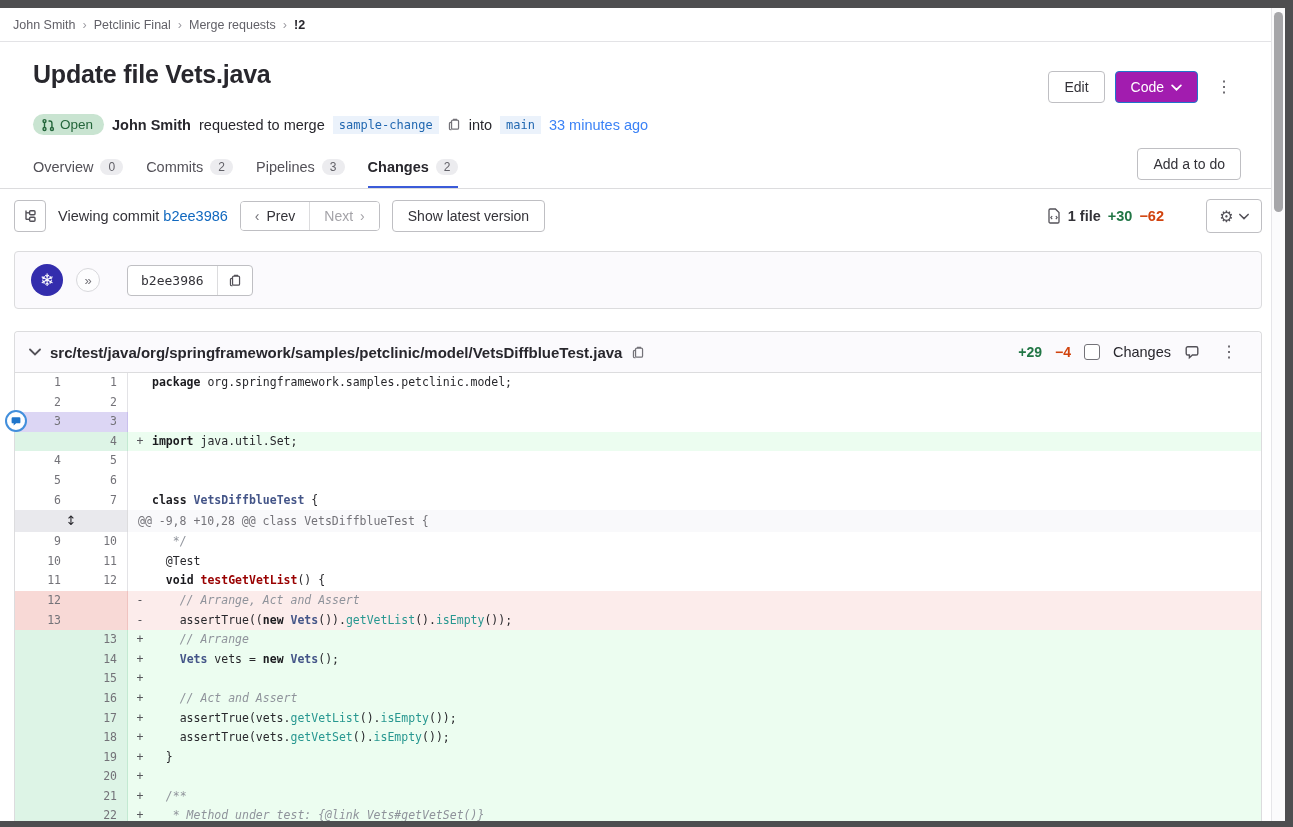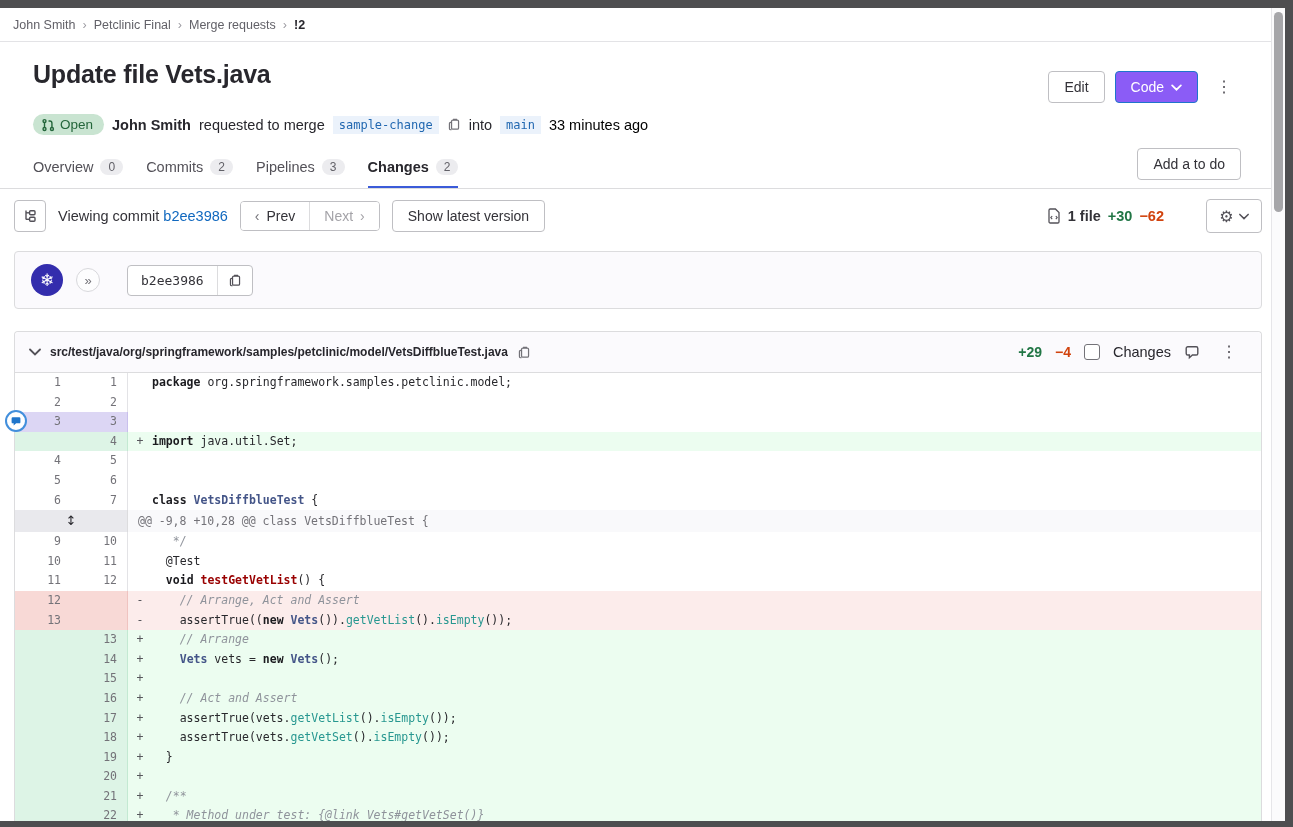--- a/index.html
+++ b/index.html
@@ -22,29 +22,29 @@
   .crumbs{height:34px;display:flex;align-items:center;padding:0 13px;border-bottom:1px solid #e3e3e6;font-size:12.5px;color:#626168}
   .crumb{cursor:pointer}
   .crumb-sep{margin:0 7px;color:#9b9aa1}
   .crumb-current{color:#28272d;font-weight:700}
 
   
   .mr-header{display:flex;align-items:flex-start;padding:14px 31px 0 33px}
   .mr-title{font-size:25px;font-weight:700;color:#28272d;margin:4px 0 0;letter-spacing:-0.2px;flex:1}
   .hdr-actions{display:flex;align-items:center;gap:10px;margin-top:15px}
   .btn{height:32px;display:inline-flex;align-items:center;gap:7px;border:1px solid #bfbfc3;border-radius:4px;background:#fff;font-size:14px;padding:0 15px;color:#333238;cursor:pointer;font-family:inherit}
-  .btn-blue{background:#8b5cf6;border-color:#1f75cb;color:#fff}
+  .btn-blue{background:#a21caf;border-color:#1f75cb;color:#fff}
   .kebab{font-size:16px;color:#535158;padding:2px 8px;cursor:pointer;line-height:1;letter-spacing:0}
 
   .mr-meta{display:flex;align-items:center;gap:8px;padding:11px 0 0 33px;font-size:14.5px;color:#28272d}
   .badge-open{display:inline-flex;align-items:flex-end;gap:5px;background:#c9e4d1;color:#24663b;border-radius:12px;padding:3px 11px 3px 8px;font-size:13.5px;font-weight:400}
   .meta-author{font-weight:700}
   .chip{font-family:"DejaVu Sans Mono",monospace;font-size:12px;background:#ebf2fb;color:#2268b1;padding:2px 6px;border-radius:0;cursor:pointer}
   .copy-btn{display:inline-flex;align-items:center;cursor:pointer;color:#737278}
-  .meta-time{color:#000000}
+  .meta-time{color:#3b82f6}
 
   
   .tabs-row{display:flex;align-items:flex-end;border-bottom:1px solid #dcdcde;padding:6px 30px 0 33px;margin-top:6px}
   .tabs{display:flex;list-style:none;margin:0;padding:0}
   .tab{display:flex;align-items:center;gap:7px;padding:12px 0 13px;margin-right:23px;font-size:14.5px;color:#535158;cursor:pointer}
   .tab.active{font-weight:700;color:#28272d;box-shadow:inset 0 -2px 0 #3b5bd9}
   .count{background:#ececef;border-radius:10px;padding:1px 8px;font-size:12px;color:#626168;font-weight:400}
   .add-todo-wrap{margin-left:auto;margin-bottom:8px}
 
   
@@ -73,21 +73,21 @@
   .commit-sub .gray{color:#89888d}
   .collapse-circle{width:24px;height:24px;border-radius:50%;border:1px solid #d8d8dc;background:#fdfdfe;color:#737278;display:flex;align-items:center;justify-content:center;font-size:13px;cursor:pointer;margin-right:14px}
   .sha-box{display:flex;border:1px solid #bfbfc3;border-radius:4px;background:#fff;overflow:hidden;align-items:stretch}
   .sha-text{font-family:"DejaVu Sans Mono",monospace;font-size:13px;padding:7px 13px;color:#333238}
   .sha-copy{border-left:1px solid #dcdcde;padding:0 10px;display:flex;align-items:center;cursor:pointer;color:#535158}
 
   
   .diff-card{margin:22px 9px 0 14px;border:1px solid #dcdcde;border-bottom:none;border-radius:4px 4px 0 0;position:relative}
   .file-header{height:41px;display:flex;align-items:center;gap:9px;padding:0 16px 0 14px;background:#fbfafd;border-bottom:1px solid #dcdcde;border-radius:4px 4px 0 0}
   .collapse-chev{display:inline-flex;color:#535158;cursor:pointer}
-  .file-path{font-weight:700;font-size:12px;color:#28272d}
+  .file-path{font-weight:700;font-size:15px;color:#28272d}
   .fh-right{margin-left:auto;display:flex;align-items:center;gap:13px}
   .fh-add{color:#217645;font-weight:700;font-size:14px}
   .fh-del{color:#d1430e;font-weight:700;font-size:14px}
   .checkbox{width:16px;height:16px;border:1px solid #737278;border-radius:3px;background:#fff;cursor:pointer}
   .viewed-label{font-size:14.5px;color:#28272d}
   .fh-icon{display:inline-flex;color:#535158;cursor:pointer}
 
   
   .diff-table{font-family:"DejaVu Sans Mono",monospace;font-size:11.5px;background:#fff}
   .drow{display:flex;height:19.6px;line-height:19.6px;position:relative}

